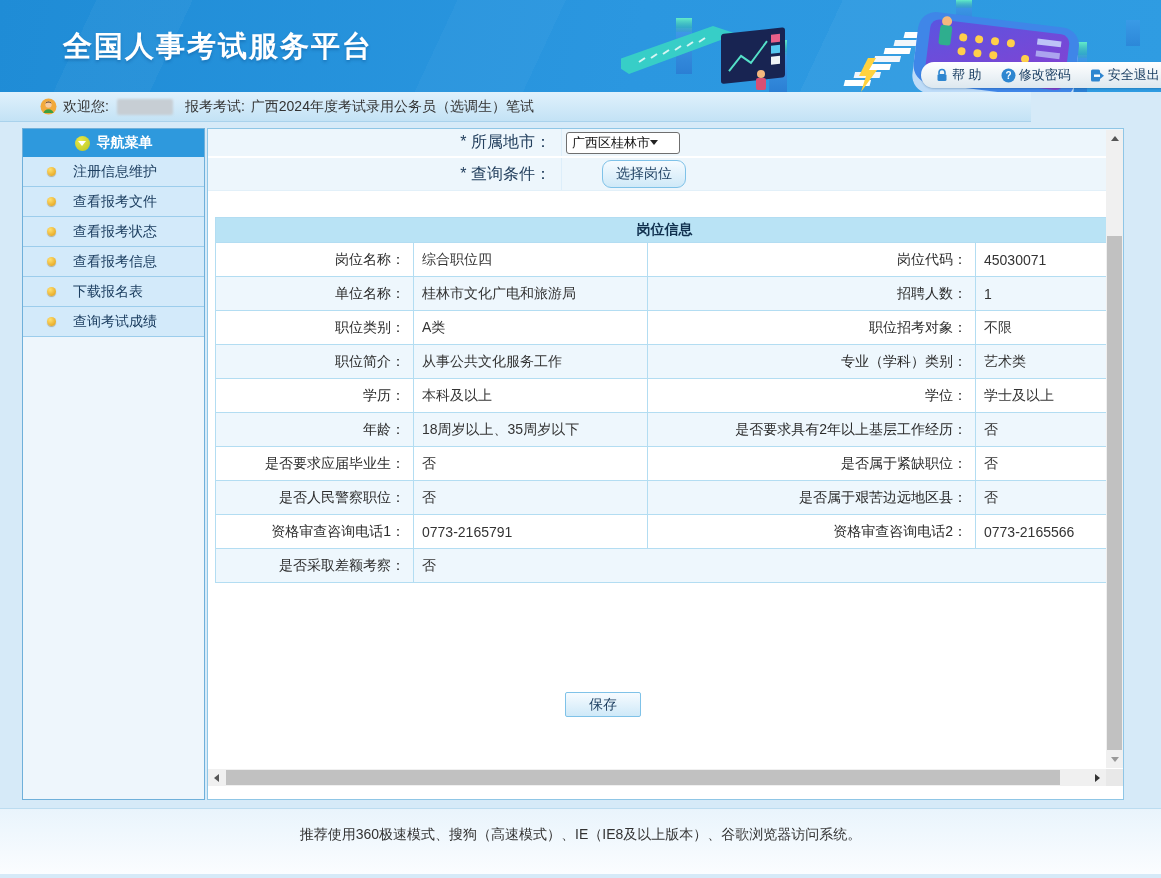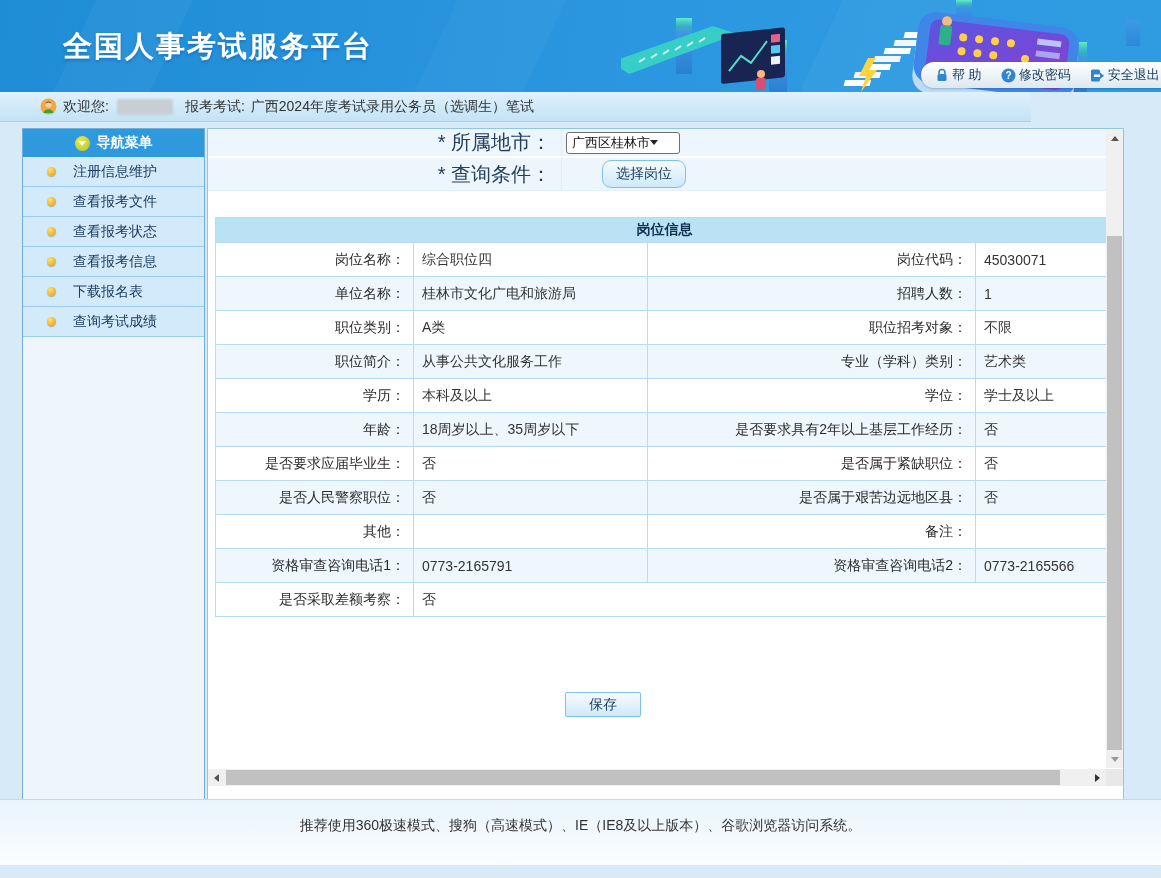--- a/index.html
+++ b/index.html
@@ -45,21 +45,21 @@
   .side-item .dot { width:9px; height:9px; border-radius:50%; margin:0 17px 0 24px;
                     background:radial-gradient(circle at 35% 30%,#ffe070,#e09a10); box-shadow:0 1px 1px rgba(120,80,0,.4); }
 
   
   .content { position:absolute; left:207px; top:128px; width:917px; height:672px;
              background:#fff; border:1px solid #8fc6e6; }
 
   .form-row { display:flex; align-items:center; background:#edf6fc; }
   .form-row.r1 { height:29px; border-bottom:2px solid #ffffff; }
   .form-row.r2 { height:33px; border-bottom:1px solid #e2f0f9; }
-  .form-label { width:354px; text-align:right; font-size:20px; color:#24405e; padding-right:10px;
+  .form-label { width:354px; text-align:right; font-size:16px; color:#24405e; padding-right:10px;
                 border-right:1px solid #ddeefa; height:100%; display:flex; align-items:center; justify-content:flex-end; }
   .form-ctrl { padding-left:4px; display:flex; align-items:center; }
 
   .fake-select { display:inline-flex; align-items:center; justify-content:flex-start; width:114px; height:22px;
                  background:#fff; border:1px solid #6f6f6f; border-radius:3px; padding:0 5px; font-size:13px; color:#111; cursor:pointer; }
   .sel-arrow { width:0; height:0; border-left:4px solid transparent; border-right:4px solid transparent; border-top:5px solid #222; }
 
   .btn-blue { background:linear-gradient(#f6fbff,#cfe9f8); border:1px solid #7fc2e8; color:#1a3c5e;
               font-size:14px; font-family:inherit; cursor:pointer; }
   .btn-pick { margin-left:36px; border-radius:9px; padding:4px 13px; }
@@ -83,21 +83,21 @@
   .vthumb { position:absolute; left:1px; top:106px; width:15px; height:514px; background:#c1c1c1; }
 
   .hscroll { position:absolute; left:0; top:640px; height:17px; width:898px; background:#f0f0f0; }
   .hscroll .arr { position:absolute; top:0; width:17px; height:17px; display:flex; align-items:center; justify-content:center; }
   .tri-left { width:0; height:0; border-top:4px solid transparent; border-bottom:4px solid transparent; border-right:5px solid #555; }
   .tri-right { width:0; height:0; border-top:4px solid transparent; border-bottom:4px solid transparent; border-left:5px solid #333; }
   .hthumb { position:absolute; top:1px; left:18px; right:46px; height:15px; background:#c1c1c1; }
   .scorner { position:absolute; top:640px; right:0; width:17px; height:17px; background:#e8e8e8; }
 
   
-  .footer { position:absolute; left:0; bottom:13px; width:1161px; height:66px;
+  .footer { position:absolute; left:0; bottom:4px; width:1161px; height:66px;
             background:linear-gradient(#e9f4fc,#fbfdff); border-top:1px solid #bcdcf0;
             text-align:center; font-size:14px; color:#333; padding-top:17px; }
 </style>
 </head>
 <body>
 
 <div class="screen">
 
   <div class="header">
     <div class="header-streaks"></div>
@@ -341,26 +341,20 @@
           <td class="lbl">是否属于紧缺职位：</td>
           <td class="val">否</td>
         </tr>
         <tr>
           <td class="lbl">是否人民警察职位：</td>
           <td class="val">否</td>
           <td class="lbl">是否属于艰苦边远地区县：</td>
           <td class="val">否</td>
         </tr>
         <tr>
-          <td class="lbl">其他：</td>
-          <td class="val"></td>
-          <td class="lbl">备注：</td>
-          <td class="val"></td>
-        </tr>
-        <tr>
           <td class="lbl">资格审查咨询电话1：</td>
           <td class="val">0773-2165791</td>
           <td class="lbl">资格审查咨询电话2：</td>
           <td class="val">0773-2165566</td>
         </tr>
         <tr>
           <td class="lbl">是否采取差额考察：</td>
           <td class="val" colspan="3">否</td>
         </tr>
       </tbody>

